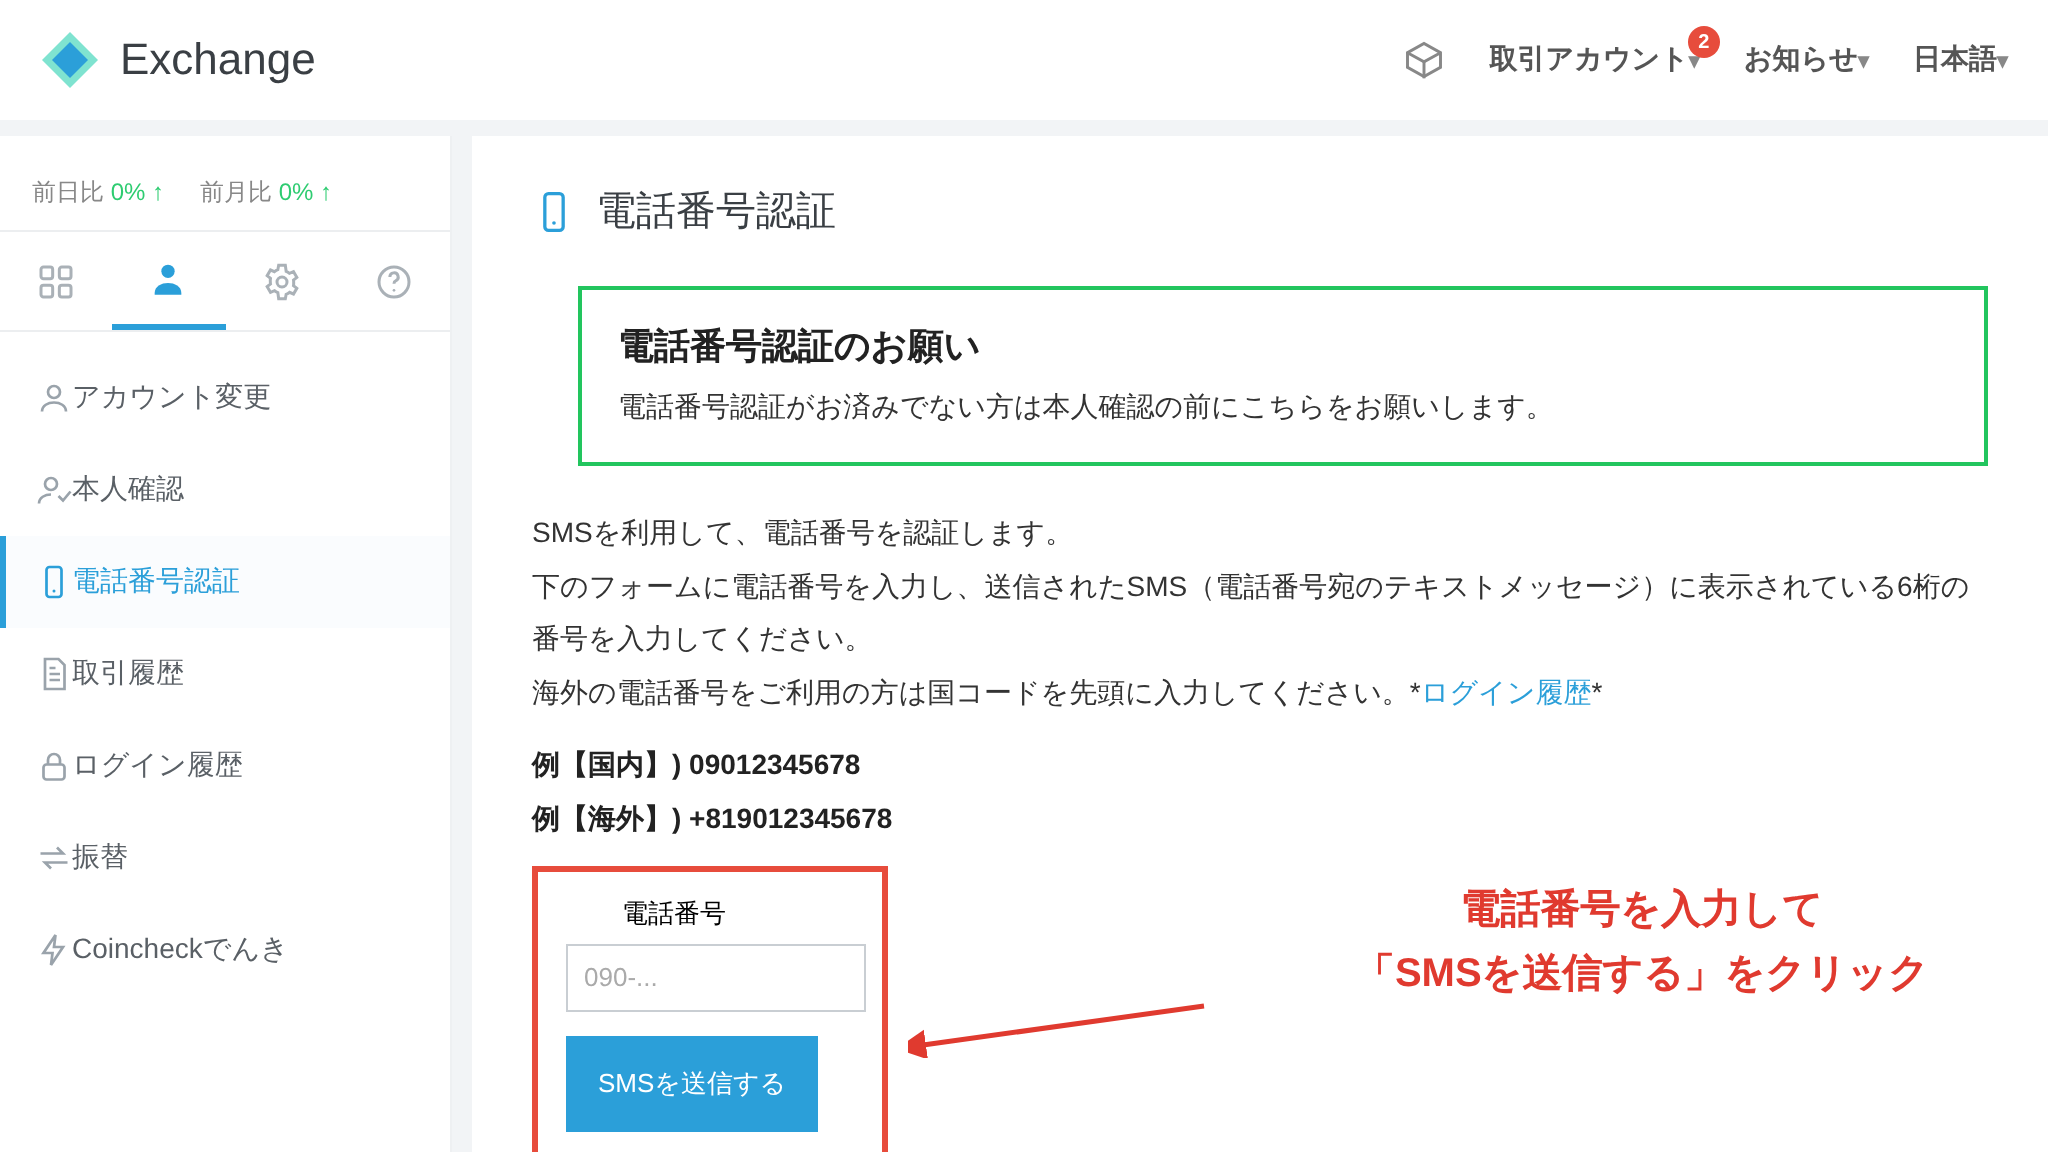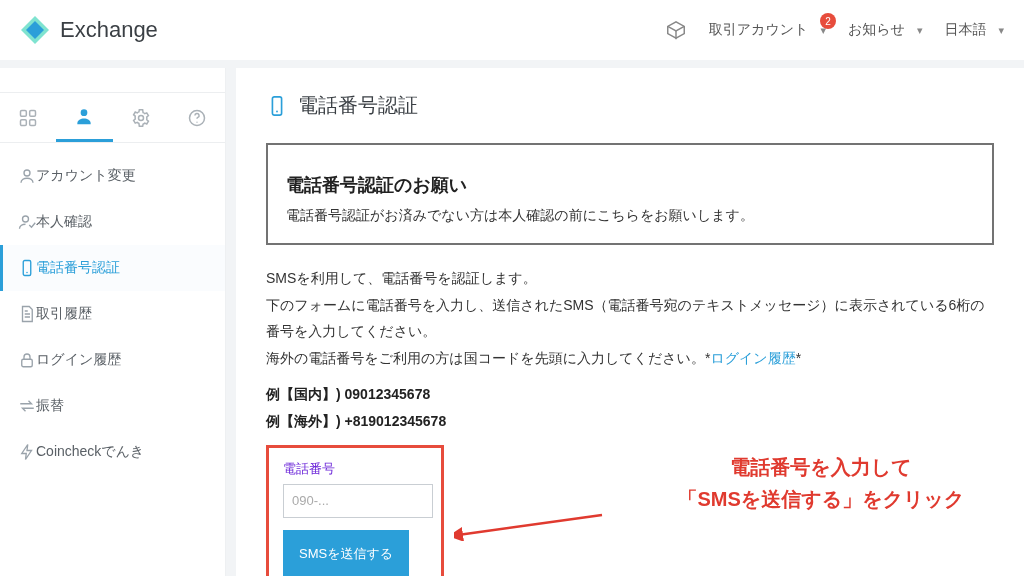--- a/index.html
+++ b/index.html
@@ -1,21 +1,21 @@
 <!DOCTYPE html>
 <html><head>
 <meta charset="utf-8">
 <style>
   * { box-sizing: border-box; margin: 0; padding: 0; }
   body { font-family: "Hiragino Kaku Gothic ProN", "Hiragino Sans", Meiryo, sans-serif; background:#f2f4f6; color:#333; font-size:14px; width:1024px; }
   .topbar { height:60px; background:#fff; display:flex; align-items:center; padding:0 20px; justify-content:space-between;}
   .brand { display:flex; align-items:center; gap:10px; }
   .brand-name { font-size:22px; color:#3a3f44; font-weight:500; }
   .top-right { display:flex; align-items:center; gap:22px; color:#555; }
-  .top-link { display:flex; align-items:center; gap:12px; cursor:pointer; font-size:14px; color:#555;}
+  .top-link { display:flex; align-items:center; gap:0; cursor:pointer; font-size:14px; color:#555;font-weight:bold;}
   .badge { position:relative; }
   .badge-dot { position:absolute; top:-8px; right:-10px; width:16px; height:16px; border-radius:50%; background:#e74c3c; color:#fff; font-size:10px; display:flex; align-items:center; justify-content:center;}
   .below-bar { height:8px; background:#f2f4f6; }
   .wrap { display:flex; }
   .sidebar { width:226px; background:#fff; min-height:516px; border-right:1px solid #eef0f2;}
   .assets { padding:14px 16px 10px 16px; color:#888; font-size:12px; border-bottom:1px solid #eceef0;}
   .assets-line1 { display:flex; align-items:baseline; gap:8px; }
   .assets-val { color:#3a3f44; font-size:16px; font-weight:500;}
   .assets-date { color:#aaa; font-size:11px;}
   .assets-line2 { margin-top:6px; display:flex; gap:18px;}
@@ -23,28 +23,28 @@
   .iconrow { display:flex; border-bottom:1px solid #eceef0; height:50px;}
   .iconcell { flex:1; display:flex; align-items:center; justify-content:center; cursor:pointer; color:#aab1b7;}
   .iconcell.active { border-bottom:3px solid #2b9fd9; color:#2b9fd9;}
   .menu { padding-top:10px; }
   .menu-item { display:flex; align-items:center; padding:14px 18px; color:#5a6066; cursor:pointer; font-size:14px;}
   .menu-item.active { color:#2b9fd9; border-left:3px solid #2b9fd9; background:#fafcfe; padding-left:15px;}
   .menu-item svg, .menu-item .mi { color:#9aa3ab;}
   .menu-item.active svg, .menu-item.active .mi { color:#2b9fd9;}
   .main { flex:1; padding:24px 30px 60px 30px; background:#fff; margin:0 0 0 10px;}
   .page-title { display:flex; align-items:center; gap:10px; font-size:20px; color:#3a3f44; margin-bottom:24px; font-weight:500;}
-  .notice-box { border:2px solid #737373; padding:28px 18px 18px 18px; margin-bottom:20px;}
+  .notice-box { border:2px solid #22c55e; padding:16px 18px 18px 18px; margin-bottom:20px;margin-left:23px;}
   .notice-title { font-size:18px; font-weight:600; margin-bottom:10px; color:#222;}
   .notice-text { font-size:14px; color:#333;}
   .body-text { font-size:14px; color:#333; line-height:1.9; margin-bottom:10px;}
   .body-text a { color:#2b9fd9; text-decoration:none;}
   .example { font-weight:600; color:#222; line-height:1.9;}
   .form-box { border:3px solid #e74c3c; padding:12px 14px 14px 14px; margin-top:10px; width:178px;}
-  .form-label { font-size:13px; color:#6d28d9; margin-bottom:6px; display:block;}
+  .form-label { font-size:13px; color:#000000; margin-bottom:6px; display:block;margin-left:28px;}
   .phone-input { width:150px; height:34px; border:1px solid #c9ced3; padding:0 8px; font-size:13px; color:#555; margin-bottom:12px;}
   .phone-input::placeholder{color:#aaa;}
   .sms-btn { background:#2b9fd9; color:#fff; border:none; height:48px; padding:0 16px; font-size:13px; cursor:pointer;}
   .callout { position:relative; }
   .callout-text { position:absolute; left:340px; top:6px; color:#e03a2f; font-size:20px; font-weight:700; line-height:1.6; text-align:center; width:430px;}
   .arrow { position:absolute; left:188px; top:66px; }
   .chev { font-size:11px; color:#888; }
   svg { display:block; }
 </style>
 </head>
@@ -81,20 +81,24 @@
       <span>日本語</span>
       <span class="chev">▾</span>
     </span>
   </div>
 </div>
 <div class="below-bar"></div>
 
 <div class="wrap">
   <div class="sidebar">
     <div class="assets">
+      <div class="assets-line2">
+        <span><span>前日比</span> <span class="pct">0% ↑</span></span>
+        <span><span>前月比</span> <span class="pct">0% ↑</span></span>
+      </div>
     </div>
 
     <div class="iconrow">
       <div class="iconcell">
         <svg width="20" height="20" viewBox="0 0 24 24" fill="none" stroke="currentColor" stroke-width="1.8">
             <rect x="3" y="3" width="7" height="7" rx="1.5"></rect>
             <rect x="14" y="3" width="7" height="7" rx="1.5"></rect>
             <rect x="3" y="14" width="7" height="7" rx="1.5"></rect>
             <rect x="14" y="14" width="7" height="7" rx="1.5"></rect>
           </svg>

